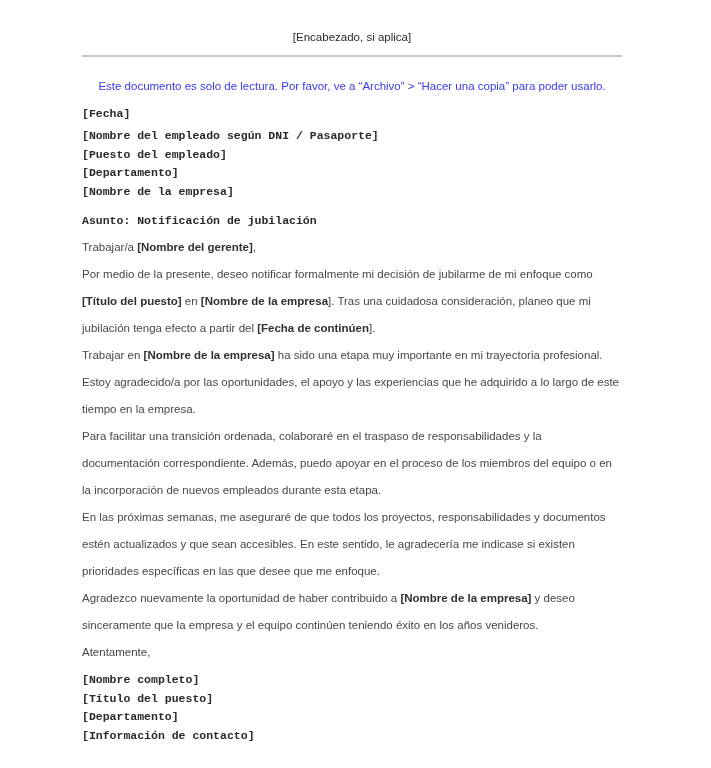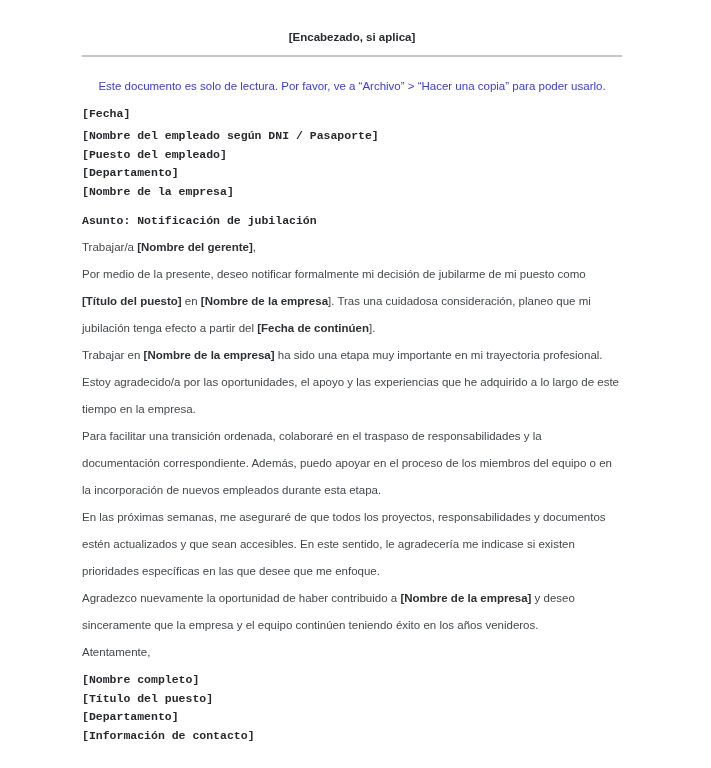--- a/index.html
+++ b/index.html
@@ -11,21 +11,21 @@
     -webkit-font-smoothing: antialiased;
   }
   .page {
     box-sizing: border-box;
     width: 711px; height: 768px;
     padding: 30px 89px 0 82px;
   }
   .header-text {
     text-align: center;
     font-size: 11.5px;
-    font-weight: bold;
+    font-weight: normal;
     color: #2a2b2e;
     line-height: 15px;
   }
   .divider {
     border: none;
     border-top: 2px solid #c6c7c9;
     margin: 10px 0 0 0;
   }
   .notice {
     margin-top: 16px;
@@ -71,21 +71,21 @@
       <div class="line">[Puesto del empleado]</div>
       <div class="line">[Departamento]</div>
       <div class="line">[Nombre de la empresa]</div>
     </div>
 
   <div class="line-tall bold subject">Asunto: Notificación de jubilación</div>
 
   <p class="para"><span>Trabajar/a </span><strong>[Nombre del gerente]</strong><span>,</span></p>
 
   <div>
-      <p class="para"><span>Por medio de la presente, deseo notificar formalmente mi decisión de jubilarme de mi puesto como </span><strong>[Título del puesto]</strong><span> en </span><strong>[Nombre de la empresa</strong><span>]. Tras una cuidadosa consideración, planeo que mi jubilación tenga efecto a partir del </span><strong>[Fecha de continúen</strong><span>].</span></p>
+      <p class="para"><span>Por medio de la presente, deseo notificar formalmente mi decisión de jubilarme de mi enfoque como </span><strong>[Título del puesto]</strong><span> en </span><strong>[Nombre de la empresa</strong><span>]. Tras una cuidadosa consideración, planeo que mi jubilación tenga efecto a partir del </span><strong>[Fecha de continúen</strong><span>].</span></p>
       <p class="para"><span>Trabajar en </span><strong>[Nombre de la empresa]</strong><span> ha sido una etapa muy importante en mi trayectoria profesional. Estoy agradecido/a por las oportunidades, el apoyo y las experiencias que he adquirido a lo largo de este tiempo en la empresa.</span></p>
       <p class="para"><span>Para facilitar una transición ordenada, colaboraré en el traspaso de responsabilidades y la documentación correspondiente. Además, puedo apoyar en el proceso de los miembros del equipo o en la incorporación de nuevos empleados durante esta etapa.</span></p>
       <p class="para"><span>En las próximas semanas, me aseguraré de que todos los proyectos, responsabilidades y documentos estén actualizados y que sean accesibles. En este sentido, le agradecería me indicase si existen prioridades específicas en las que desee que me enfoque.</span></p>
       <p class="para"><span>Agradezco nuevamente la oportunidad de haber contribuido a </span><strong>[Nombre de la empresa]</strong><span> y deseo sinceramente que la empresa y el equipo continúen teniendo éxito en los años venideros.</span></p>
     </div>
 
   <p class="para">Atentamente,</p>
 
   <div class="block bold sig">
       <div class="line">[Nombre completo]</div>

